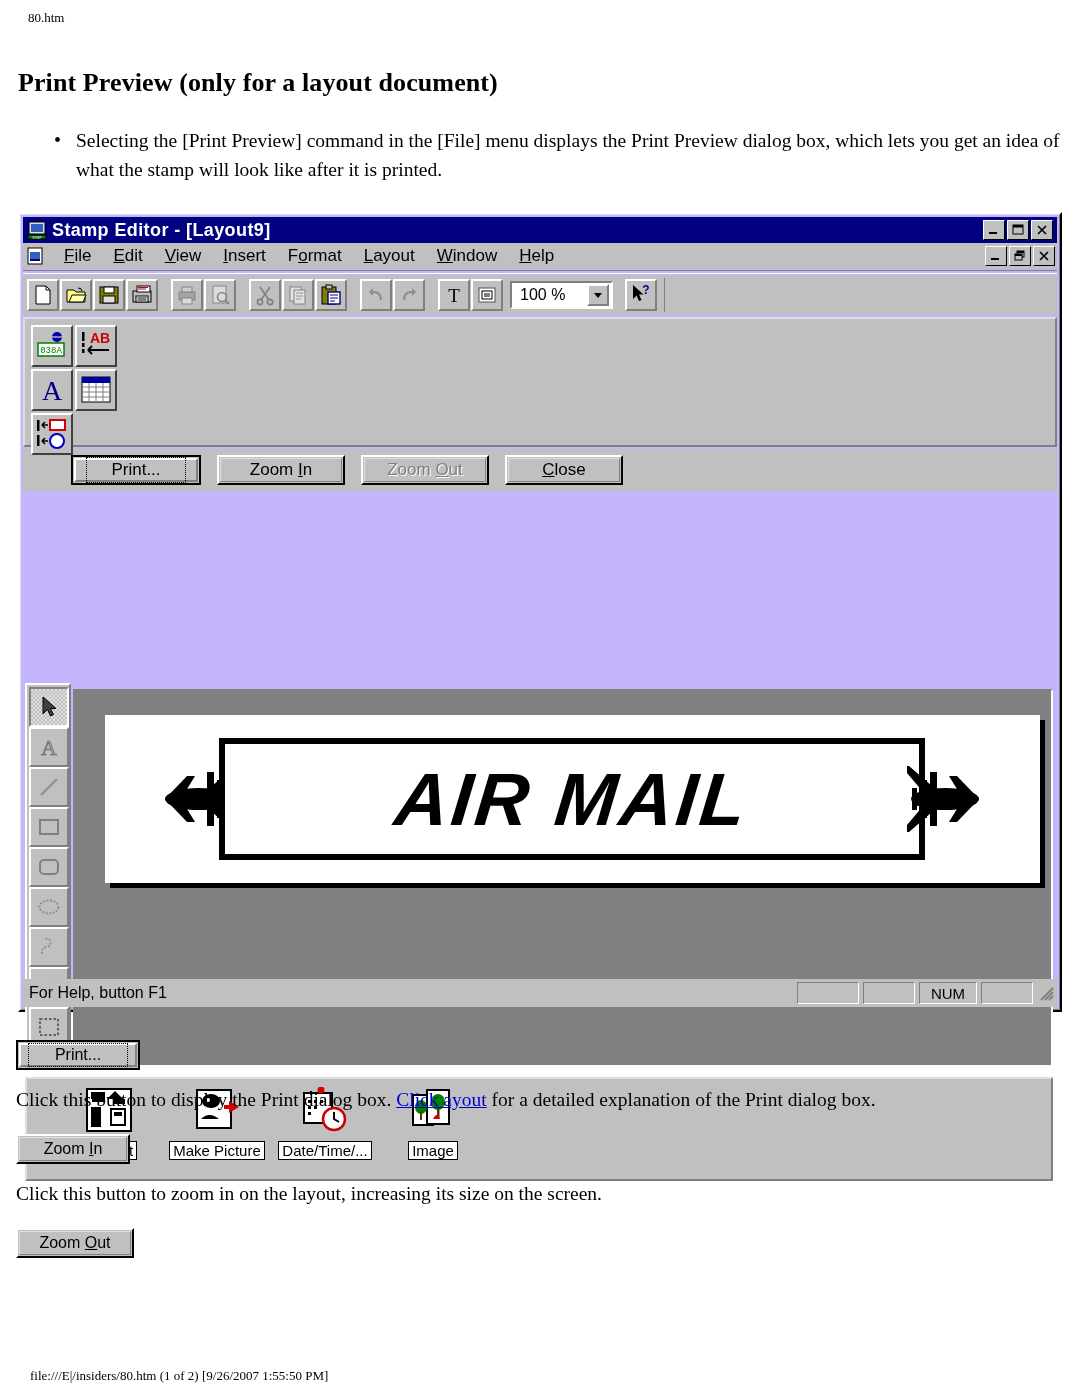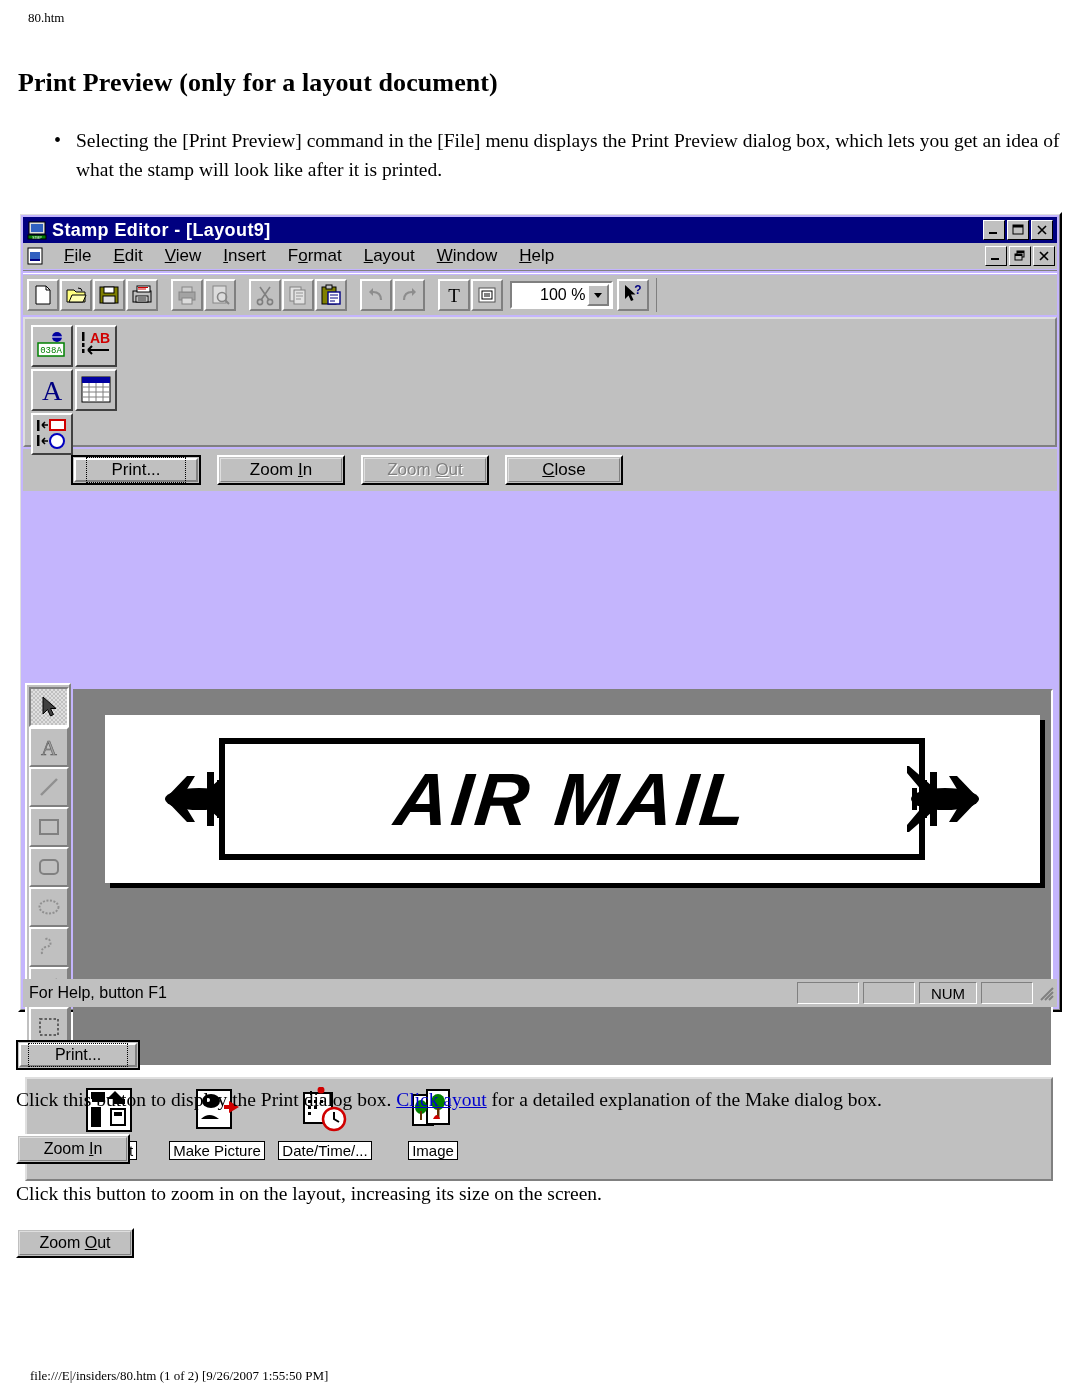--- a/index.html
+++ b/index.html
@@ -54,24 +54,24 @@
   .sep-line{height:2px;border-top:1px solid #808080;border-bottom:1px solid #ffffff;margin:1px 0;}
 
   
   .toolbar{height:40px;display:flex;align-items:center;background:#c0c0c0;padding-left:4px;}
   .tbtn{width:32px;height:32px;background:#c0c0c0;
     border-top:2px solid #ffffff;border-left:2px solid #ffffff;
     border-right:2px solid #808080;border-bottom:2px solid #808080;
     box-sizing:border-box;margin-right:1px;position:relative;
     display:flex;align-items:center;justify-content:center;}
   .tgap{width:12px;}
-  .zoomcombo{width:103px;height:28px;background:#ffffff;margin:0 4px 0 6px;
+  .zoomcombo{width:103px;height:28px;background:#ffffff;margin:0 12px 0 6px;
     border-top:2px solid #808080;border-left:2px solid #808080;
     border-right:2px solid #ffffff;border-bottom:2px solid #ffffff;
-    box-sizing:border-box;display:flex;align-items:center;position:relative;padding-left:20px;}
+    box-sizing:border-box;display:flex;align-items:center;position:relative;}
   .zoomval{font-size:16px;color:#000;padding-left:8px;font-family:"Liberation Sans",sans-serif;}
   .zoomarrow{position:absolute;right:2px;top:1px;width:22px;height:22px;background:#c0c0c0;
     border-top:2px solid #ffffff;border-left:2px solid #ffffff;
     border-right:2px solid #808080;border-bottom:2px solid #808080;
     box-sizing:border-box;display:flex;align-items:center;justify-content:center;}
   .toolbar-fill{flex:1;height:34px;margin-left:6px;
     border-left:1px solid #808080;}
 
   
   .objbar{height:130px;background:#c0c0c0;position:relative;
@@ -603,21 +603,21 @@
   <div class="exp">
 
     <div>
       <span class="exp-btn dflt" style="width:124px;">
         <span class="inner2">
             <span class="lbl2">Print...</span>
           </span>
       </span>
     </div>
     <div class="exp-para">
-      <span>Click this button to display the Print dialog box. </span><a class="exp-link" href="#">Click ayout</a><span> for a detailed explanation of the Make dialog box.</span>
+      <span>Click this button to display the Print dialog box. </span><a class="exp-link" href="#">Click ayout</a><span> for a detailed explanation of the Print dialog box.</span>
     </div>
 
     <div>
       <span class="exp-btn" style="width:114px;">
         <span class="inner2">
             <span class="lbl2">Zoom <u>I</u>n</span>
           </span>
       </span>
     </div>
     <div class="exp-para">Click this button to zoom in on the layout, increasing its size on the screen.</div>

